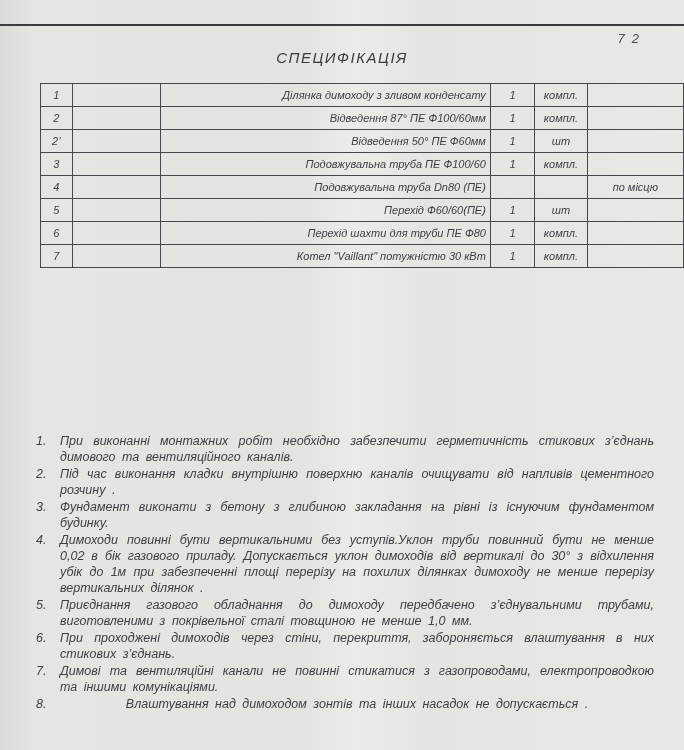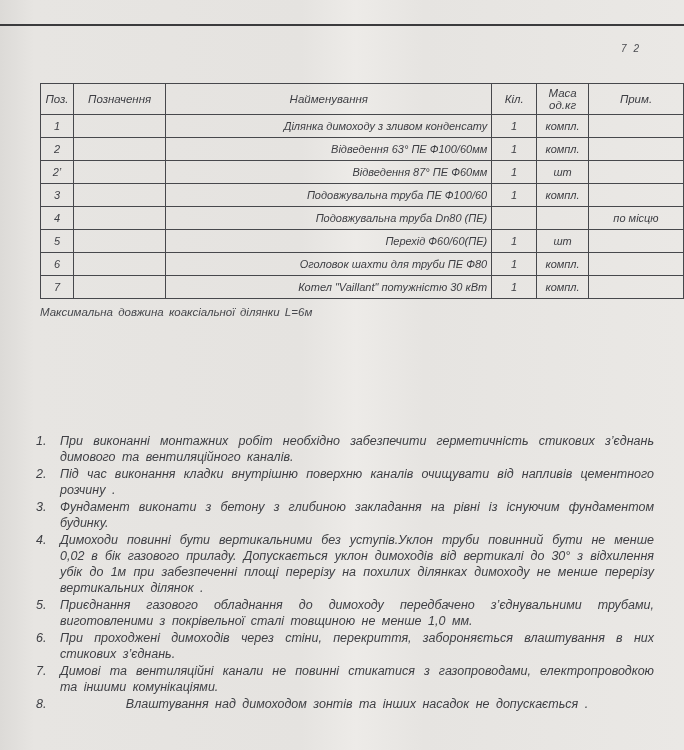--- a/index.html
+++ b/index.html
@@ -4,21 +4,21 @@
 <style>
   html,body{margin:0;padding:0;}
   body{width:684px;height:750px;overflow:hidden;}
   .sheet{
     position:relative;width:684px;height:750px;overflow:hidden;
     background:linear-gradient(90deg,#dcdad7 0%,#e7e5e2 5%,#e5e3e0 44%,#edebe8 52%,#e6e4e1 62%,#eae8e5 100%);
     font-family:"Liberation Sans","DejaVu Sans",sans-serif;
     font-style:italic;color:#3f4045;
   }
   .scan-topline{position:absolute;top:24px;left:0;width:100%;height:2px;background:#3b3b3d;}
-  .page-num{position:absolute;top:43px;right:38px;font-size:10px;letter-spacing:7px;color:#4a4b50;font-style:italic;}
+  .page-num{position:absolute;top:31px;right:38px;font-size:13px;letter-spacing:7px;color:#4a4b50;font-style:italic;}
   .doc-title{position:absolute;top:49px;left:0;width:100%;text-align:center;
     font-size:15px;letter-spacing:1.5px;color:#3a3b40;}
   
   .spec-table{position:absolute;left:40px;top:83px;border-collapse:collapse;table-layout:fixed;}
   .spec-table td,.spec-table th{
     border:1px solid #47484c;font-weight:normal;font-size:11px;color:#3d3e43;
     padding:0 4px;white-space:nowrap;overflow:hidden;
   }
   .spec-table th{height:30px;text-align:center;font-size:11.5px;}
   .spec-table td{height:22px;}
@@ -38,62 +38,52 @@
   .gen-item .txt{flex:1;font-size:12.5px;line-height:16px;text-align:justify;word-spacing:3px;}
   .gen-item:last-child .txt{text-align:center;}
 </style>
 </head>
 <body>
 
 <div class="sheet">
 
   <div class="scan-topline"></div>
   <div class="page-num">72</div>
+  <div class="doc-title">СПЕЦИФІКАЦІЯ</div>
 
   <table class="spec-table">
     <colgroup>
       <col class="c-pos">
         <col class="c-des">
         <col class="c-name">
       <col class="c-qty">
         <col class="c-mass">
         <col class="c-note">
     </colgroup>
     <tbody>
-        <tr>
-      <th>Поз.</th>
-      <th>Позначення</th>
-      <th>Найменування</th>
-      <th>Кіл.</th>
-      <th class="mass-head">
-        <span>Маса</span>
-        <span>од.кг</span>
-      </th>
-      <th>Прим.</th>
-    </tr>
     <tr>
       <td class="td-pos">1</td>
       <td></td>
       <td class="td-name">Ділянка димоходу з зливом конденсату</td>
       <td class="td-qty">1</td>
       <td class="td-mass">компл.</td>
       <td class="td-note"></td>
     </tr>
     <tr>
       <td class="td-pos">2</td>
       <td></td>
-      <td class="td-name">Відведення 63° ПЕ Ф100/60мм</td>
+      <td class="td-name">Відведення 87° ПЕ Ф100/60мм</td>
       <td class="td-qty">1</td>
       <td class="td-mass">компл.</td>
       <td class="td-note"></td>
     </tr>
     <tr>
       <td class="td-pos">2’</td>
       <td></td>
-      <td class="td-name">Відведення 87° ПЕ Ф60мм</td>
+      <td class="td-name">Відведення 50° ПЕ Ф60мм</td>
       <td class="td-qty">1</td>
       <td class="td-mass">шт</td>
       <td class="td-note"></td>
     </tr>
     <tr>
       <td class="td-pos">3</td>
       <td></td>
       <td class="td-name">Подовжувальна труба ПЕ Ф100/60</td>
       <td class="td-qty">1</td>
       <td class="td-mass">компл.</td>
@@ -111,37 +101,36 @@
       <td class="td-pos">5</td>
       <td></td>
       <td class="td-name">Перехід Ф60/60(ПЕ)</td>
       <td class="td-qty">1</td>
       <td class="td-mass">шт</td>
       <td class="td-note"></td>
     </tr>
     <tr>
       <td class="td-pos">6</td>
       <td></td>
-      <td class="td-name">Оголовок шахти для труби ПЕ Ф80</td>
+      <td class="td-name">Перехід шахти для труби ПЕ Ф80</td>
       <td class="td-qty">1</td>
       <td class="td-mass">компл.</td>
       <td class="td-note"></td>
     </tr>
     <tr>
       <td class="td-pos">7</td>
       <td></td>
       <td class="td-name">Котел "Vaillant" потужністю 30 кВт</td>
       <td class="td-qty">1</td>
       <td class="td-mass">компл.</td>
       <td class="td-note"></td>
     </tr>
   </tbody>
     </table>
 
-  <div class="footnote">Максимальна довжина коаксіальної ділянки L=6м</div>
 
 
   <div class="gen-list">
     <div class="gen-item">
       <span class="num">1.</span>
       <span class="txt">При виконанні монтажних робіт необхідно забезпечити герметичність стикових з’єднань димового та вентиляційного каналів.</span>
     </div>
     <div class="gen-item">
       <span class="num">2.</span>
       <span class="txt">Під час виконання кладки внутрішню поверхню каналів очищувати від напливів цементного розчину .</span>

